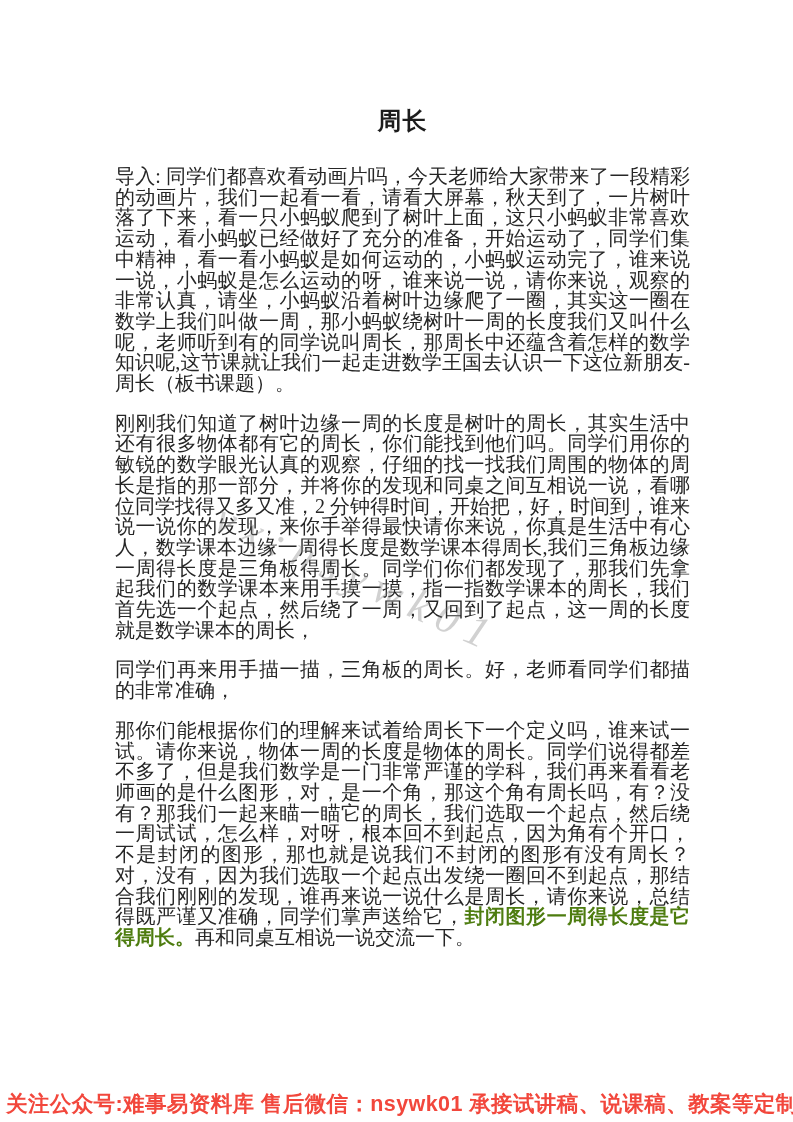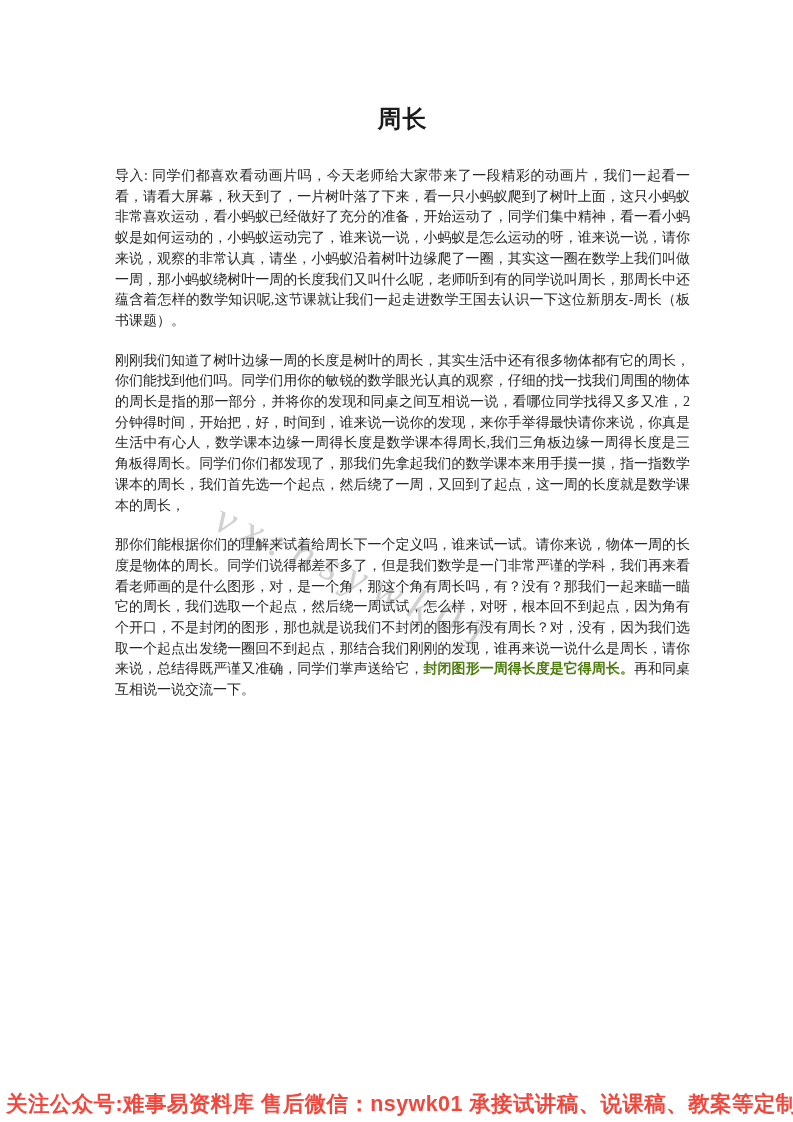--- a/index.html
+++ b/index.html
@@ -28,25 +28,24 @@
     width: 575px;
   }
   h1.doc-title {
     margin: 0 0 30px 0;
     text-align: center;
     font-size: 24px;
     line-height: 30px;
     font-weight: bold;
     color: #1c1c1c;
     letter-spacing: 1px;
-    font-family: Liberation Mono, monospace;
   }
   .body-text p {
     margin: 16px 0 19px 0;
-    font-size: 14px;
+    font-size: 20px;
     line-height: 20.7px;
     color: #262626;
     text-align: justify;
     text-justify: inter-ideograph;
     word-break: break-all;
   }
   .body-text p:last-child { margin-bottom: 0; }
   .red {
     color: #4d7c0f;
     font-weight: bold;
@@ -86,20 +85,21 @@
 <body>
 
 <div class="page">
 
   <div class="content">
     <h1 class="doc-title">周长</h1>
 
     <div class="body-text" id="paragraphs">
         <p><span>导入: 同学们都喜欢看动画片吗，今天老师给大家带来了一段精彩的动画片，我们一起看一看，请看大屏幕，秋天到了，一片树叶落了下来，看一只小蚂蚁爬到了树叶上面，这只小蚂蚁非常喜欢运动，看小蚂蚁已经做好了充分的准备，开始运动了，同学们集中精神，看一看小蚂蚁是如何运动的，小蚂蚁运动完了，谁来说一说，小蚂蚁是怎么运动的呀，谁来说一说，请你来说，观察的非常认真，请坐，小蚂蚁沿着树叶边缘爬了一圈，其实这一圈在数学上我们叫做一周，那小蚂蚁绕树叶一周的长度我们又叫什么呢，老师听到有的同学说叫周长，那周长中还蕴含着怎样的数学知识呢,这节课就让我们一起走进数学王国去认识一下这位新朋友-周长（板书课题）。</span></p>
         <p><span>刚刚我们知道了树叶边缘一周的长度是树叶的周长，其实生活中还有很多物体都有它的周长，你们能找到他们吗。同学们用你的敏锐的数学眼光认真的观察，仔细的找一找我们周围的物体的周长是指的那一部分，并将你的发现和同桌之间互相说一说，看哪位同学找得又多又准，2 分钟得时间，开始把，好，时间到，谁来说一说你的发现，来你手举得最快请你来说，你真是生活中有心人，数学课本边缘一周得长度是数学课本得周长,我们三角板边缘一周得长度是三角板得周长。同学们你们都发现了，那我们先拿起我们的数学课本来用手摸一摸，指一指数学课本的周长，我们首先选一个起点，然后绕了一周，又回到了起点，这一周的长度就是数学课本的周长，</span></p>
+        <p><span>同学们再来用手描一描，三角板的周长。好，老师看同学们都描的非常准确，</span></p>
         <p><span>那你们能根据你们的理解来试着给周长下一个定义吗，谁来试一试。请你来说，物体一周的长度是物体的周长。同学们说得都差不多了，但是我们数学是一门非常严谨的学科，我们再来看看老师画的是什么图形，对，是一个角，那这个角有周长吗，有？没有？那我们一起来瞄一瞄它的周长，我们选取一个起点，然后绕一周试试，怎么样，对呀，根本回不到起点，因为角有个开口，不是封闭的图形，那也就是说我们不封闭的图形有没有周长？对，没有，因为我们选取一个起点出发绕一圈回不到起点，那结合我们刚刚的发现，谁再来说一说什么是周长，请你来说，总结得既严谨又准确，同学们掌声送给它，</span><span class="red">封闭图形一周得长度是它得周长。</span><span>再和同桌互相说一说交流一下。</span></p>
       </div>
   </div>
 
   <div class="watermark">vx:nsywk01</div>
 
   <div class="footer-banner">关注公众号:难事易资料库  售后微信：nsywk01  承接试讲稿、说课稿、教案等定制业务</div>
 
 </div>
 

